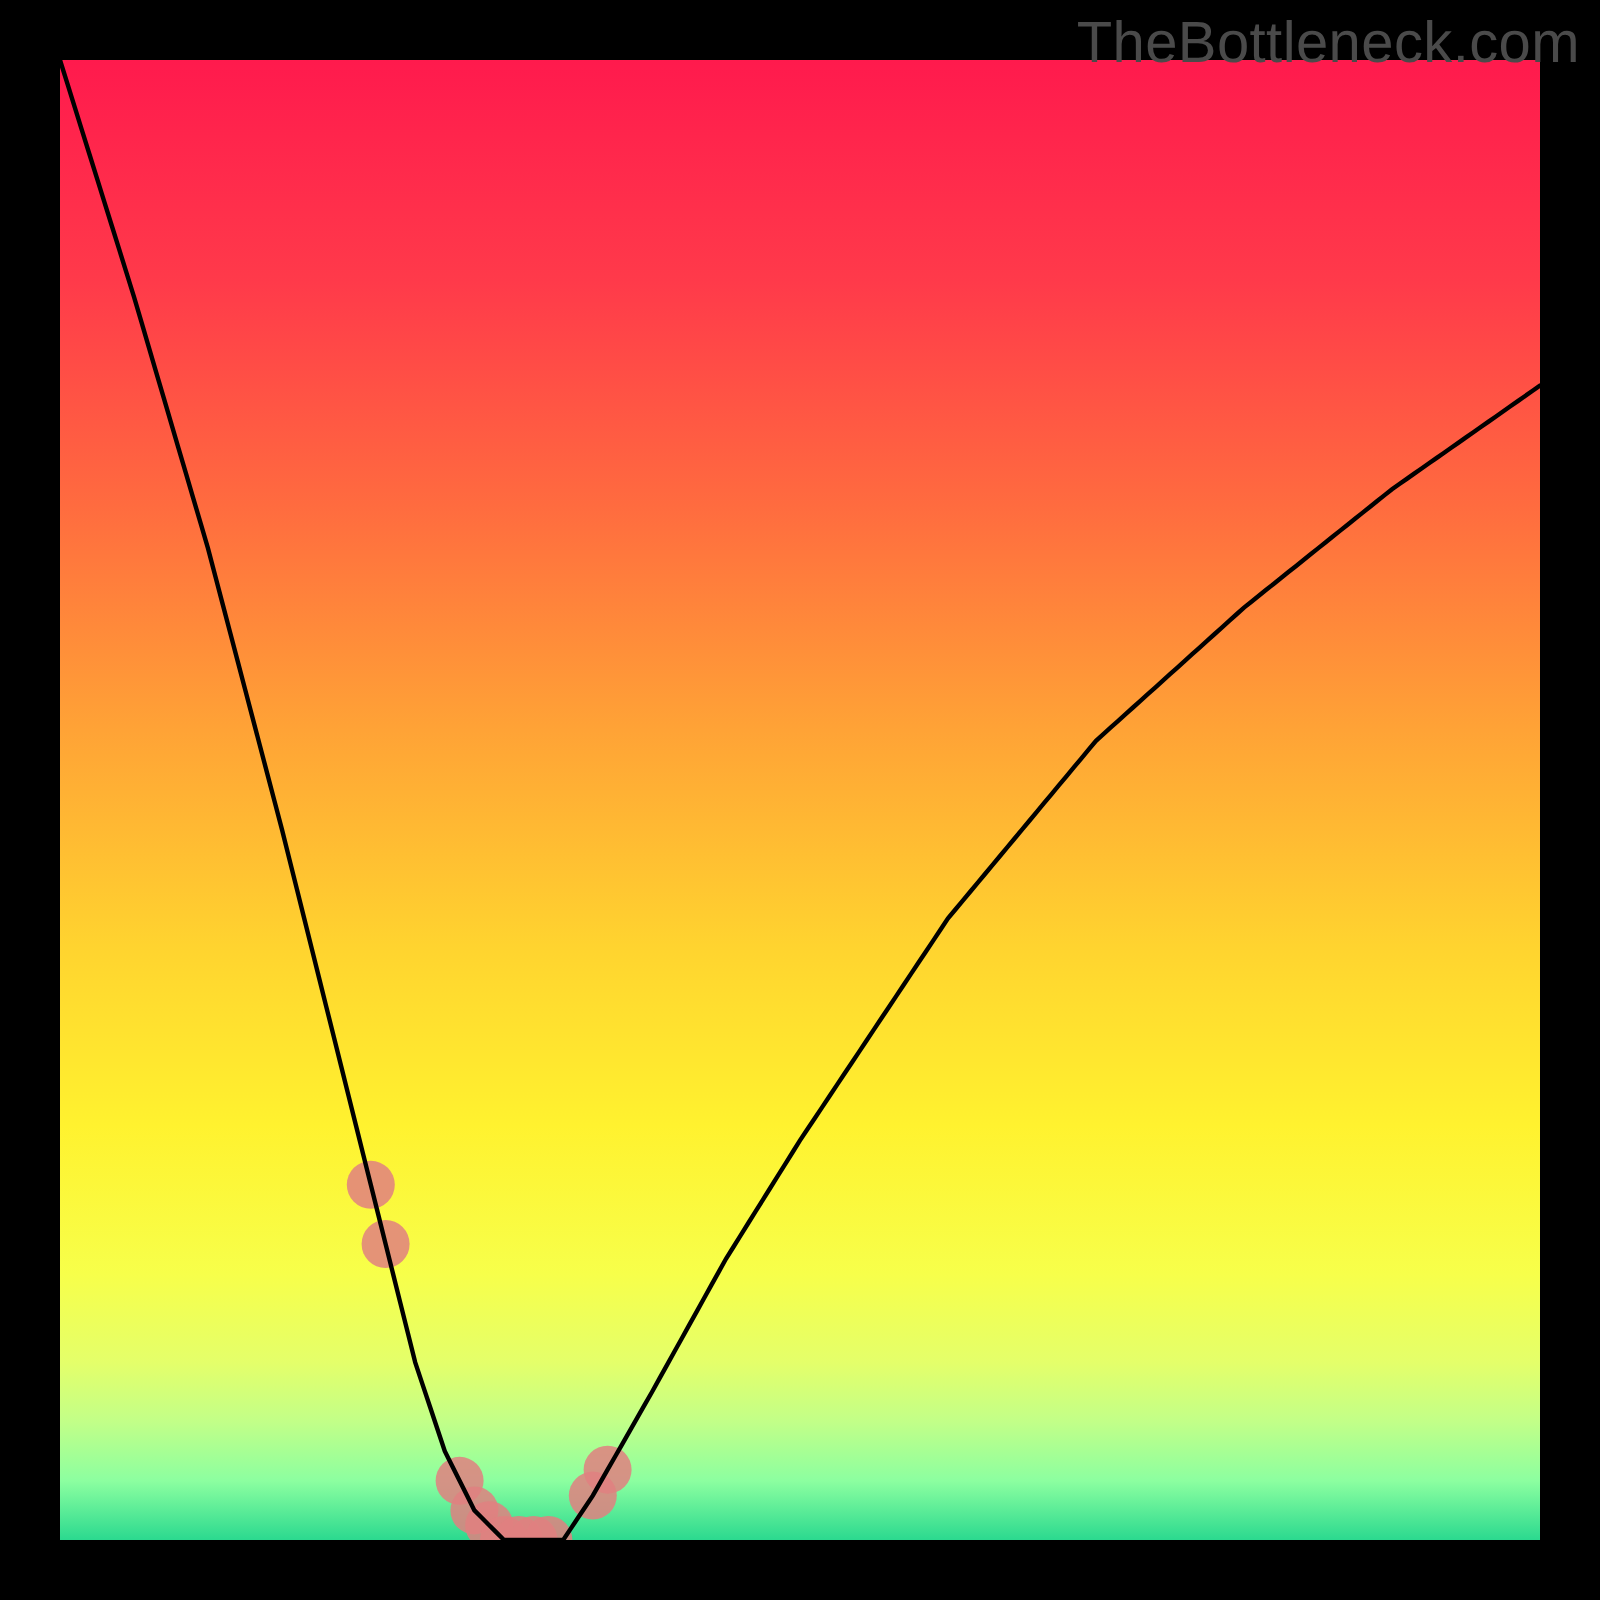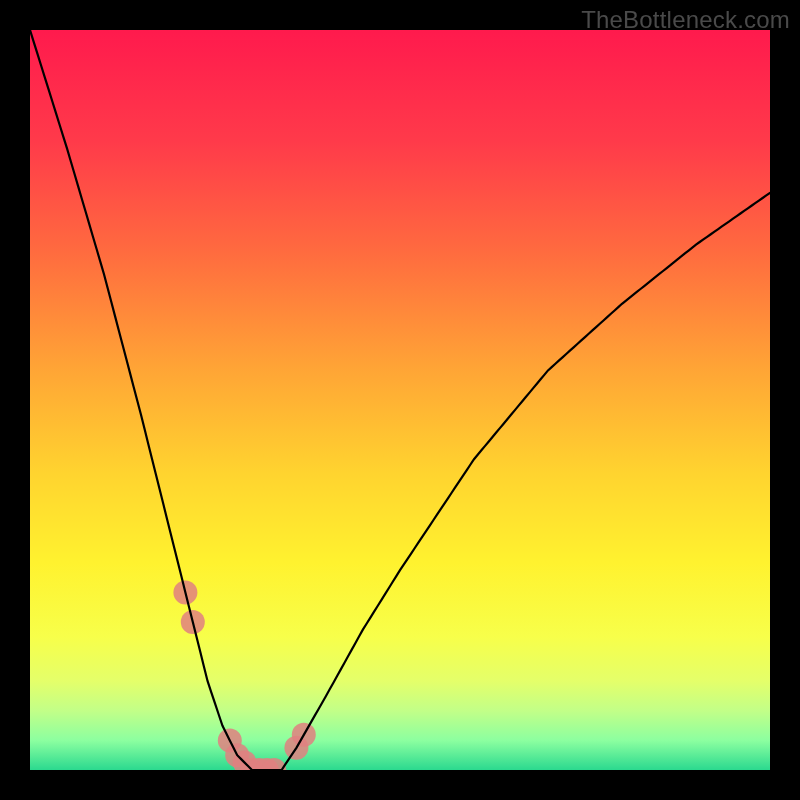--- a/index.html
+++ b/index.html
@@ -8,21 +8,21 @@
     position: relative;
     width: 800px;
     height: 800px;
     background: #000;
   }
   .watermark {
     position: absolute;
     top: 6px;
     right: 10px;
     font-family: Arial, Helvetica, sans-serif;
-    font-size: 24px;
+    font-size: 29px;
     color: #4a4a4a;
     font-weight: 500;
     letter-spacing: 0.2px;
     z-index: 50;
   }
   .plot {
     position: absolute;
     left: 30px;
     top: 30px;
     width: 740px;

